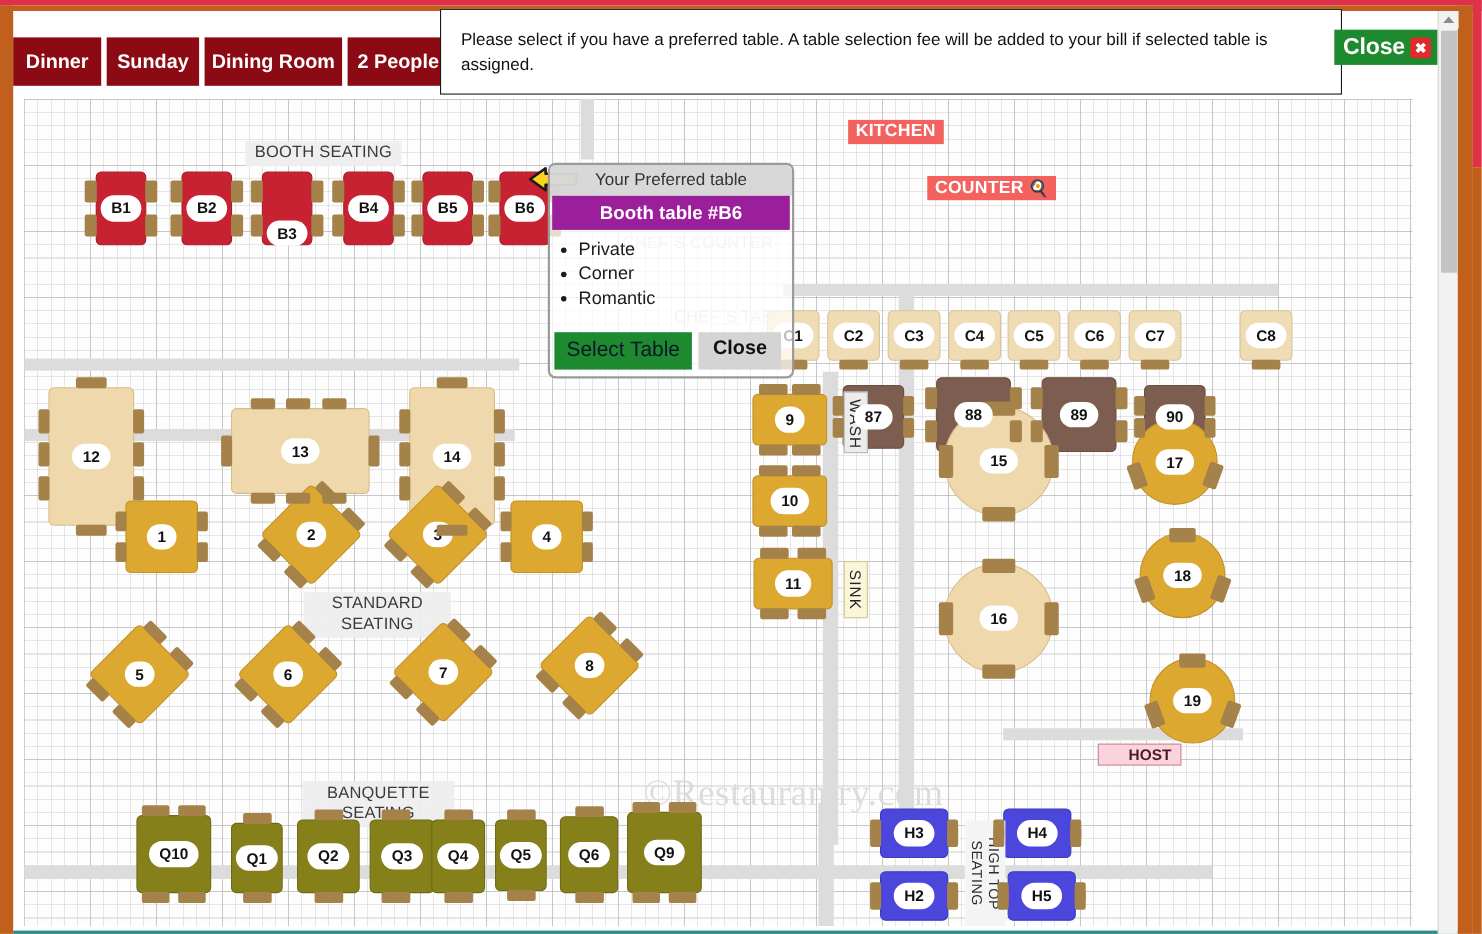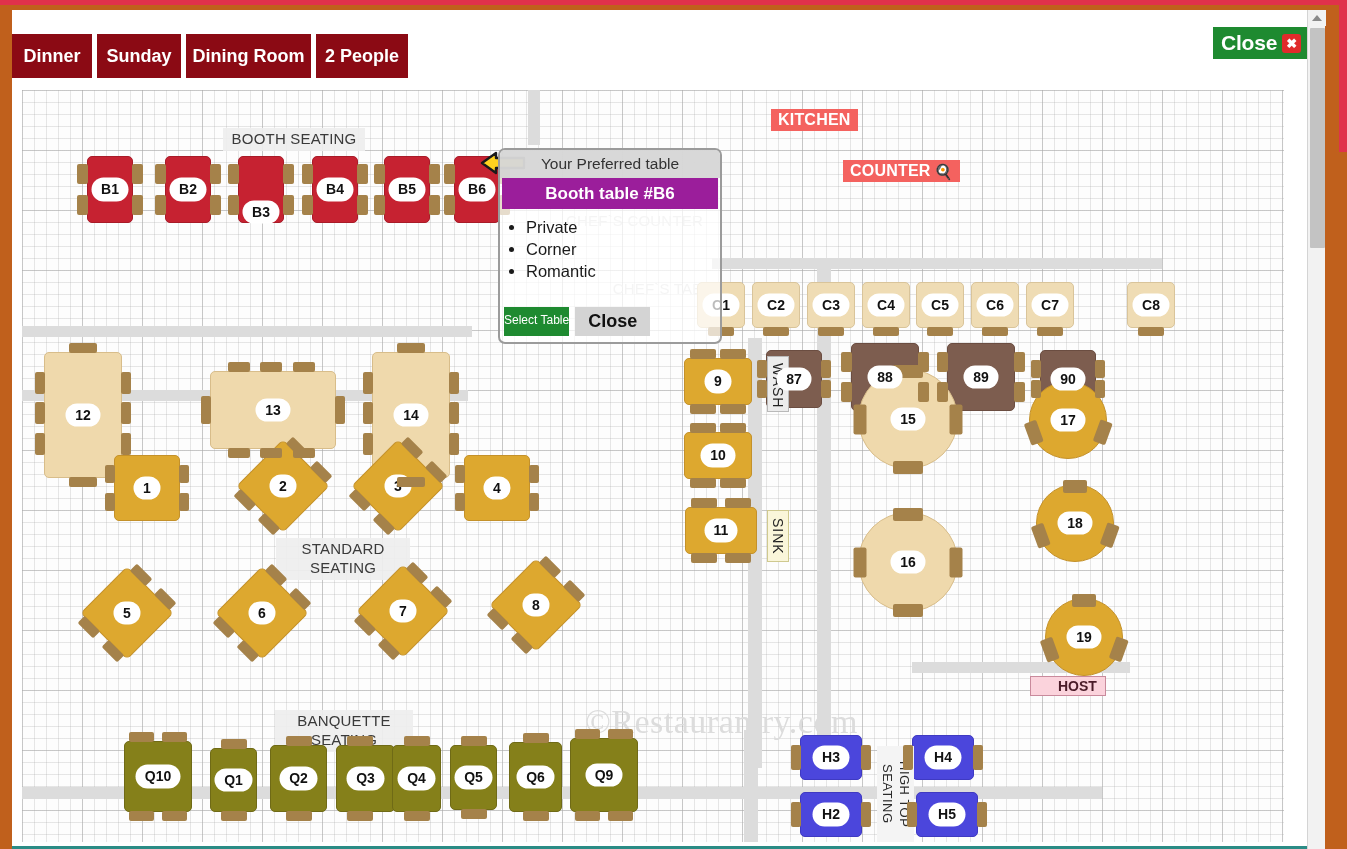--- a/index.html
+++ b/index.html
@@ -259,22 +259,22 @@
     color: #1a1a1a;
     font-size: 16.5px;
     line-height: 1.28;
   }
   #popup-attrs li { margin-bottom: 1px; }
   #popup-buttons {
     position: absolute; left: 4px; bottom: 6px;
     display: flex; gap: 6px;
   }
   #btn-select {
-    background: #1E8A30; color: #ffffff;
-    font-size: 12px; padding: 6px 0;
+    background: #1E8A30; color: #0f172a;
+    font-size: 19px; padding: 6px 11px;
     cursor: pointer; white-space: nowrap;
   }
   #btn-close-popup {
     background: #d4d4d4; color: #111;
     font-size: 18px; font-weight: bold;
     padding: 4px 13px;
     cursor: pointer; white-space: nowrap;
   }
 </style>
 </head>
@@ -290,20 +290,23 @@
   <div class="edge-right-orange2"></div>
   <div class="edge-bottom-teal"></div>
 
   <div id="header">
       <div class="hdr-btn" style="left: 0px; width: 80px;">Dinner</div>
       <div class="hdr-btn" style="left: 85px; width: 84px;">Sunday</div>
       <div class="hdr-btn" style="left: 174px; width: 125px;">Dining Room</div>
       <div class="hdr-btn" style="left: 304px; width: 92px;">2 People</div>
     </div>
 
+  <div id="notice">
+    <div id="notice-text">Please select if you have a preferred table. A table selection fee will be added to your bill if selected table is assigned.</div>
+  </div>
 
   <div id="close-top">
     <span class="lbl">Close</span>
     <span class="x-badge">✖</span>
   </div>
 
   <div id="scrollbar">
     <div id="scroll-up-arrow">
         <div class="tri"></div>
       </div>
@@ -742,21 +745,21 @@
           <span class="num">H5</span>
         </div>
       </div>
       <div class="tag-red" style="left: 749px; top: 19px;">
         <span>KITCHEN</span>
       </div>
       <div class="tag-red" style="left: 821px; top: 70px;">
         <span>COUNTER</span>
         <span style="font-size: 15px; color: rgb(26, 26, 26); line-height: 1;">🍳</span>
       </div>
-      <div class="tag-pink" style="left: 1008px; top: 586px; padding-left: 27px;"><span>HOST</span></div>
+      <div class="tag-pink" style="left: 976px; top: 586px; padding-left: 27px;"><span>HOST</span></div>
       <div class="tag-vert tag-wash" style="left: 745px; top: 266px; height: 56px;">WASH</div>
       <div class="tag-vert tag-sink" style="left: 745px; top: 420px; height: 52px;">SINK</div>
       <div class="tag-hightop" style="left: 855px; top: 656px; height: 96px;">HIGH TOP
 SEATING</div>
     </div>
 
   <svg id="arrow-pointer" viewBox="0 0 46 26">
     <polygon points="2,13 16,3 16,8 44,8 44,18 16,18 16,23" fill="#FFD21E" stroke="#1a1a1a" stroke-width="2.4" stroke-linejoin="round"></polygon>
   </svg>
 

